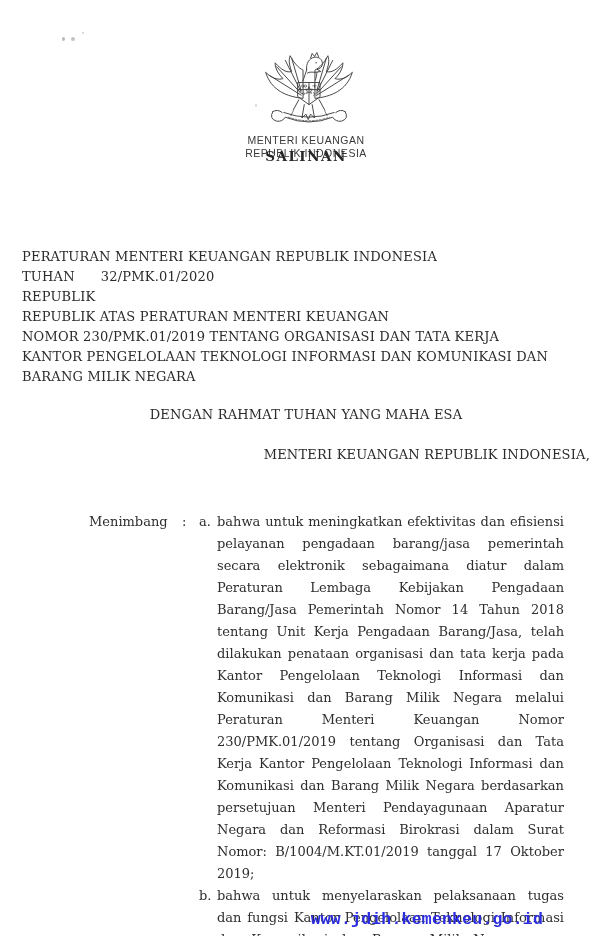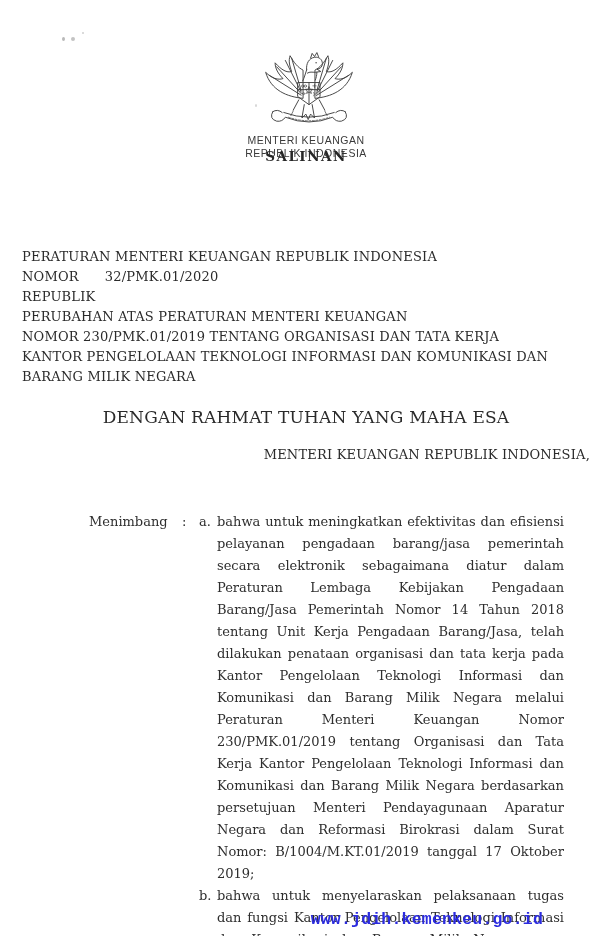--- a/index.html
+++ b/index.html
@@ -34,21 +34,21 @@
   
   .title-block {
     position:absolute; top:231px; left:0; width:100%;
     font-size:13px; line-height:20px; letter-spacing:0.2px;
     color:#2b2b2b;
   }
   .nomor-gap { display:inline-block; width:26px; }
   
   .invocation {
     position:absolute; top:391px; left:0; width:100%;
-    text-align:center; font-size:17px; letter-spacing:0.2px; color:#2b2b2b;
+    text-align:center; font-size:13px; letter-spacing:0.2px; color:#2b2b2b;
   }
   .authority {
     position:absolute; top:431px; left:0; width:100%;
     text-align:right; font-size:13px; letter-spacing:0.2px; color:#2b2b2b;
   }
   
   .consider {
     position:absolute; top:495px; left:67px; width:475px;
     display:flex; align-items:flex-start;
     font-size:13px; line-height:22px; color:#2e2e2e;
@@ -138,23 +138,23 @@
   </svg>
 
   <div class="ministry">
     <div>MENTERI KEUANGAN</div>
     <div>REPUBLIK INDONESIA</div>
   </div>
   <div class="salinan">SALINAN</div>
 
   <div class="title-block">
     <div>PERATURAN MENTERI KEUANGAN REPUBLIK INDONESIA</div>
-    <div><span>NOMOR</span><span class="nomor-gap"></span><span>32/PMK.01/2020</span></div>
+    <div><span>TUHAN</span><span class="nomor-gap"></span><span>32/PMK.01/2020</span></div>
     <div>REPUBLIK</div>
-    <div>PERUBAHAN ATAS PERATURAN MENTERI KEUANGAN</div>
+    <div>REPUBLIK ATAS PERATURAN MENTERI KEUANGAN</div>
     <div>NOMOR 230/PMK.01/2019 TENTANG ORGANISASI DAN TATA KERJA</div>
     <div>KANTOR PENGELOLAAN TEKNOLOGI INFORMASI DAN KOMUNIKASI DAN</div>
     <div>BARANG MILIK NEGARA</div>
   </div>
 
   <div class="invocation">DENGAN RAHMAT TUHAN YANG MAHA ESA</div>
   <div class="authority">MENTERI KEUANGAN REPUBLIK INDONESIA,</div>
 
   <div class="consider">
     <div class="c-label">Menimbang</div>

